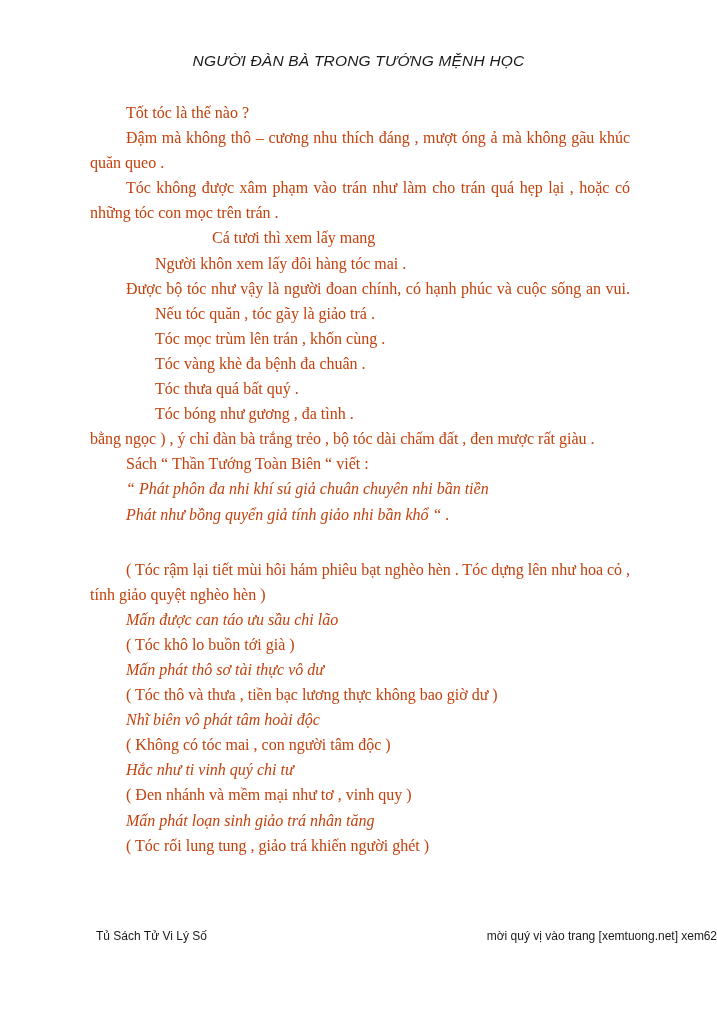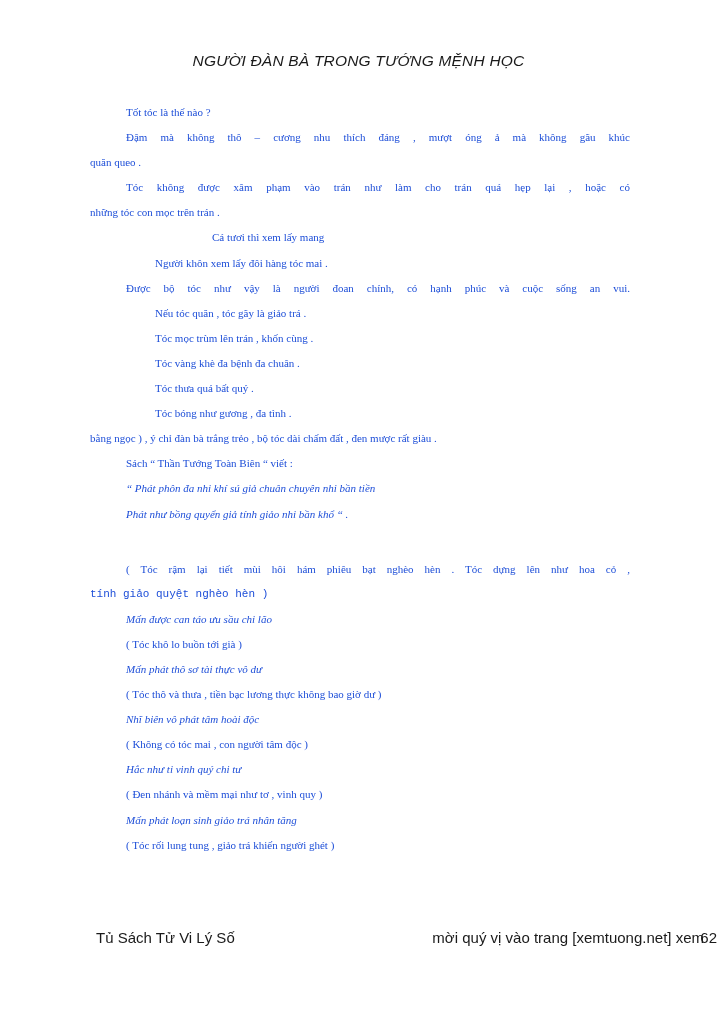--- a/index.html
+++ b/index.html
@@ -26,23 +26,23 @@
     font-style: italic;
     font-size: 15.5px;
     letter-spacing: 0.2px;
     color: #1a1a1a;
   }
   .body-text {
     position: absolute;
     top: 100px;
     left: 90px;
     width: 540px;
-    font-size: 11px;
+    font-size: 16px;
     line-height: 25.1px;
-    color: #1d4ed8;
+    color: #c2410c;
   }
   .line {
     white-space: pre;
     height: 25.1px;
   }
   .line.italic {
     font-style: italic;
   }
   .line.full {
     white-space: normal;
@@ -51,21 +51,21 @@
     word-spacing: -2px;
     overflow: visible;
   }
   .footer {
     position: absolute;
     top: 929px;
     left: 0;
     width: 717px;
     height: 20px;
     font-family: "Liberation Sans", "DejaVu Sans", sans-serif;
-    font-size: 15px;
+    font-size: 12px;
     color: #1a1a1a;
   }
   .footer .footer-left {
     position: absolute;
     left: 96px;
     top: 0;
   }
   .footer .footer-center {
     position: absolute;
     left: 0;
@@ -98,21 +98,21 @@
       <div class="line" style="padding-left: 65px;">Nếu tóc quăn , tóc gãy là giảo trá .</div>
       <div class="line" style="padding-left: 65px;">Tóc mọc trùm lên trán , khốn cùng .</div>
       <div class="line" style="padding-left: 65px;">Tóc vàng khè đa bệnh đa chuân .</div>
       <div class="line" style="padding-left: 65px;">Tóc thưa quá bất quý .</div>
       <div class="line" style="padding-left: 65px;">Tóc bóng như gương , đa tình .</div>
       <div class="line" style="padding-left: 0px;">bằng ngọc ) , ý chỉ đàn bà trắng trẻo , bộ tóc dài chấm đất , đen mược rất giàu .</div>
       <div class="line" style="padding-left: 36px;">Sách “ Thần Tướng Toàn Biên “ viết :</div>
       <div class="line italic" style="padding-left: 36px;">“ Phát phôn đa nhi khí sú giả chuân chuyên nhi bần tiền</div>
       <div class="line italic" style="padding-left: 36px;">Phát như bồng quyển giả tính giảo nhi bần khổ “ .</div>
       <div class="line full" style="padding-left: 36px; margin-top: 30px;">( Tóc rậm lại tiết mùi hôi hám phiêu bạt nghèo hèn . Tóc dựng lên như hoa cỏ ,</div>
-      <div class="line" style="padding-left: 0px; font-family: Liberation Mono, monospace;">tính giảo quyệt nghèo hèn )</div>
+      <div class="line" style="padding-left: 0px;">tính giảo quyệt nghèo hèn )</div>
       <div class="line italic" style="padding-left: 36px;">Mấn được can táo ưu sầu chi lão</div>
       <div class="line" style="padding-left: 36px;">( Tóc khô lo buồn tới già )</div>
       <div class="line italic" style="padding-left: 36px;">Mấn phát thô sơ tài thực vô dư</div>
       <div class="line" style="padding-left: 36px;">( Tóc thô và thưa , tiền bạc lương thực không bao giờ dư )</div>
       <div class="line italic" style="padding-left: 36px;">Nhĩ biên vô phát tâm hoài độc</div>
       <div class="line" style="padding-left: 36px;">( Không có tóc mai , con người tâm độc )</div>
       <div class="line italic" style="padding-left: 36px;">Hắc như ti vinh quý chi tư</div>
       <div class="line" style="padding-left: 36px;">( Đen nhánh và mềm mại như tơ , vinh quy )</div>
       <div class="line italic" style="padding-left: 36px;">Mấn phát loạn sinh giảo trá nhân tăng</div>
       <div class="line" style="padding-left: 36px;">( Tóc rối lung tung , giảo trá khiến người ghét )</div>

